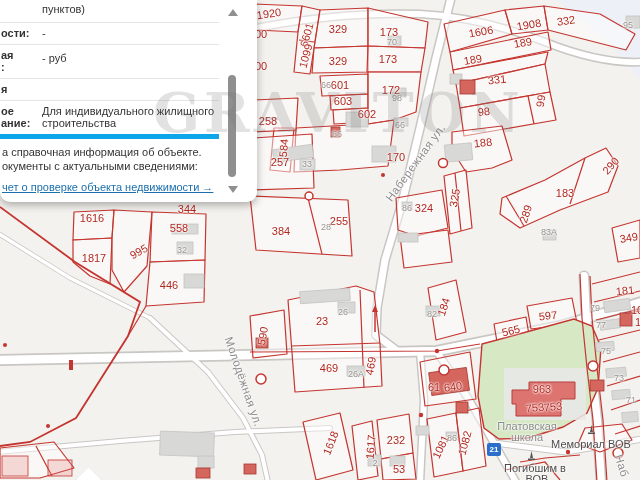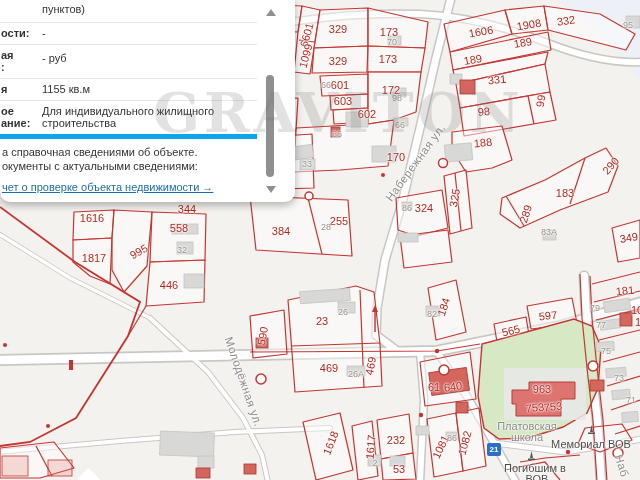--- a/index.html
+++ b/index.html
@@ -17,21 +17,21 @@
   .poid{color:#4c4c4c;font-size:11px;}
   
   .sign{position:absolute;left:487px;top:443px;width:14px;height:13px;background:#2a6fc9;
         border-radius:2px;color:#fff;font-size:8px;font-weight:bold;text-align:center;
         line-height:13px;z-index:11;}
   
   #watermark{position:absolute;left:153px;top:80px;z-index:60;pointer-events:none;
              font-family:"DejaVu Serif",serif;font-size:55px;font-weight:bold;
              letter-spacing:4px;color:rgba(110,110,110,0.20);}
   
-  .popup{position:absolute;left:0;top:0;width:295px;height:202px;background:#fff;z-index:40;
+  .popup{position:absolute;left:0;top:0;width:257px;height:202px;background:#fff;z-index:40;
          border-radius:0 0 10px 10px;box-shadow:0 3px 9px rgba(0,0,0,.3);font-size:11px;color:#333;}
   .tail{position:absolute;left:80px;bottom:-8px;width:17px;height:17px;background:#fff;
         transform:rotate(45deg);border-radius:2px;box-shadow:3px 3px 5px rgba(0,0,0,.12);z-index:39;}
   .popup-inner{position:absolute;left:0;top:0;right:38px;bottom:0;overflow:hidden;}
   .prow{display:flex;align-items:flex-start;border-bottom:1px solid #e5e5e5;padding:4px 0 4px 1px;}
   .prow.r0{border-bottom:1px solid #e5e5e5;padding-top:3px;min-height:15px;}
   .plab{flex:0 0 41px;font-weight:bold;white-space:pre-line;line-height:1.15;}
   .pval{flex:1;line-height:1.15;}
   .pnote{padding:7px 0 0 2px;line-height:1.25;}
   .plink{display:inline-block;margin:8px 0 0 2px;color:#1c6fad;text-decoration:underline;cursor:pointer;}
@@ -346,29 +346,28 @@
         <span class="plab">ости:</span>
         <span class="pval">-</span>
       </div>
       <div class="prow" style="min-height:21px;">
         <span class="plab">ая
 :</span>
         <span class="pval" style="padding-top:3px;">- руб</span>
       </div>
       <div class="prow">
         <span class="plab">я</span>
-        <span class="pval">1155 кв.м</span>
       </div>
       <div class="prow" style="border-bottom:5px solid #0ea5e9;">
         <span class="plab">ое
 ание:</span>
         <span class="pval">Для индивидуального жилищного строительства</span>
       </div>
       <div class="pnote">
-        <span>а справочная сведениями об объекте.</span><br>
+        <span>а справочная информация об объекте.</span><br>
         <span>окументы с актуальными сведениями:</span>
       </div>
       <a class="plink">чет о проверке объекта недвижимости →</a>
     </div>
     <div class="sb">
       <div class="sb-up"></div>
       <div class="sb-thumb"></div>
       <div class="sb-dn"></div>
     </div>
   </div>

